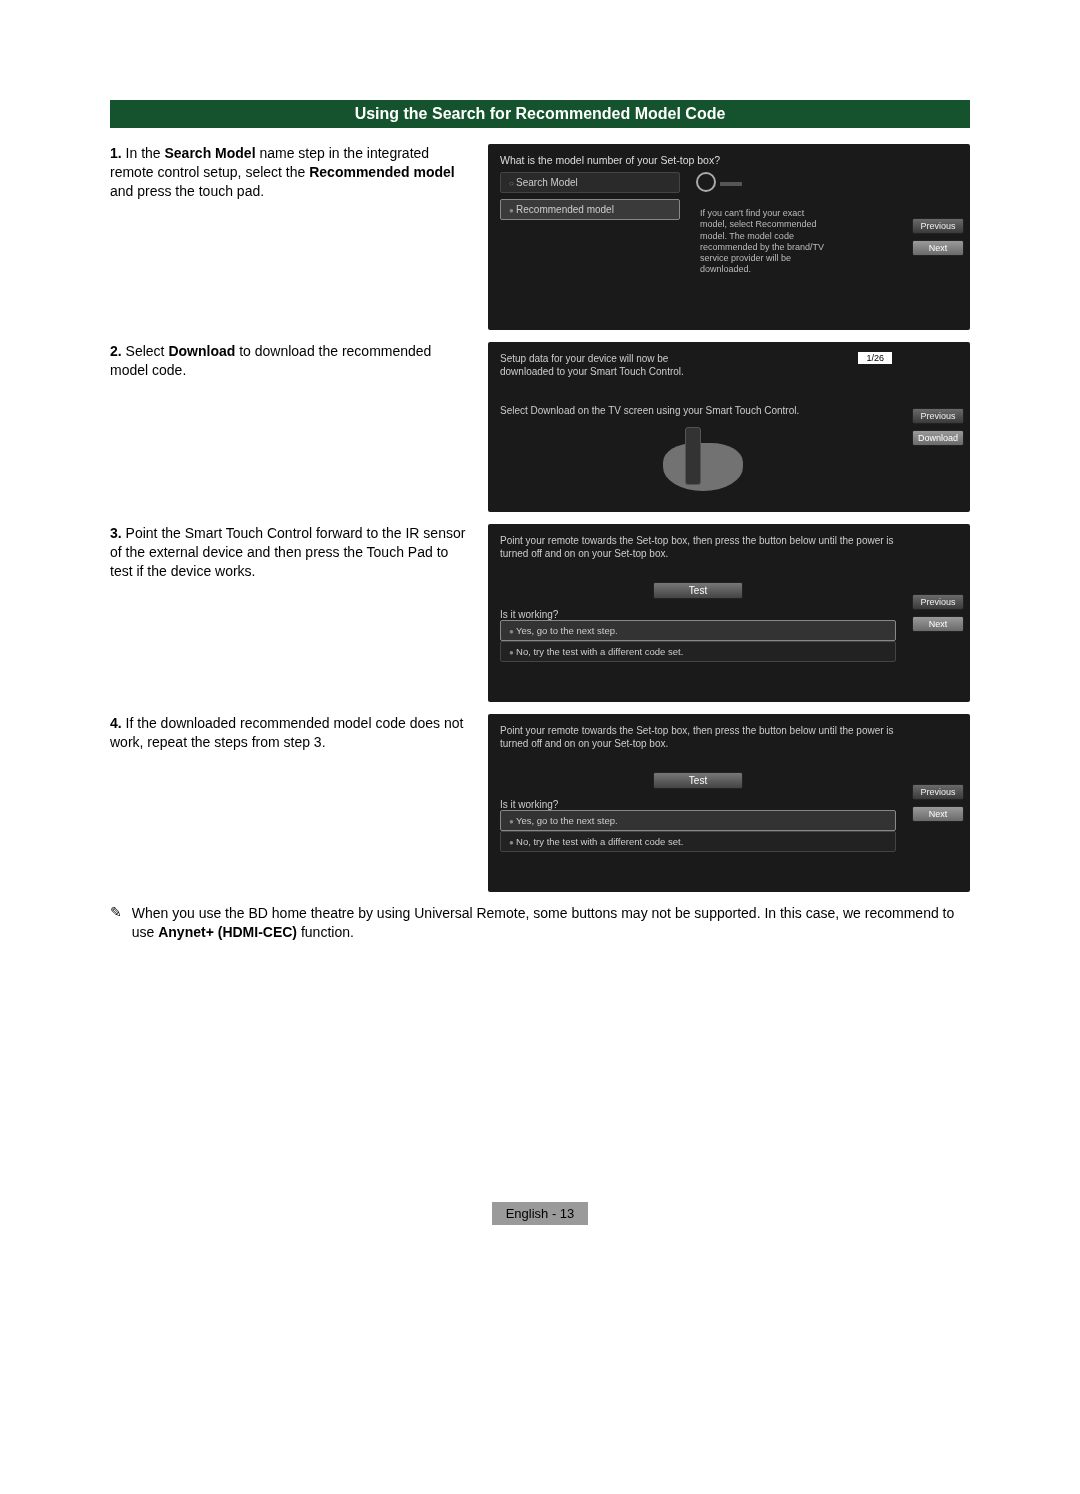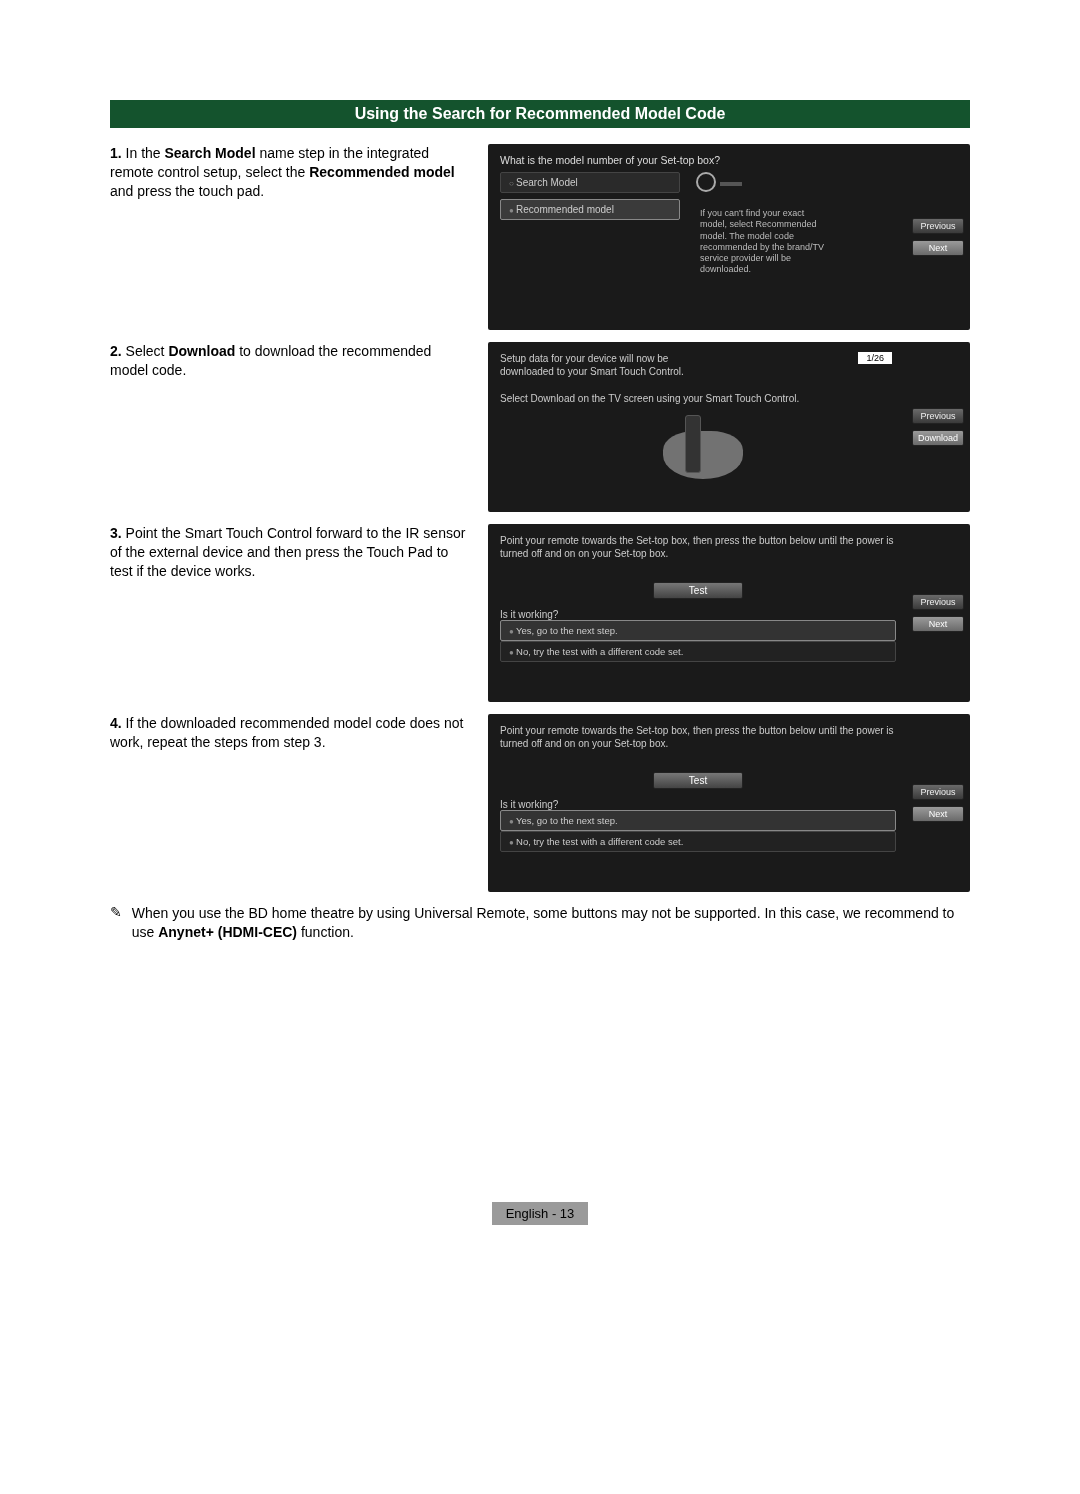--- a/index.html
+++ b/index.html
@@ -71,21 +71,21 @@
 
   <div class="row">
     <div class="lcol">
       <span class="num">2.</span>
       <span>Select </span><b>Download</b><span> to download the recommended model code.</span>
     </div>
     <div class="screen s2">
       <div class="screen-main">
         <div class="pill">1/26</div>
         <div class="instr" style="width:220px">Setup data for your device will now be downloaded to your Smart Touch Control.</div>
-        <div class="instr" style="margin-top:14px">Select Download on the TV screen using your Smart Touch Control.</div>
+        <div class="instr" style="margin-top:26px">Select Download on the TV screen using your Smart Touch Control.</div>
         <div class="hand">
           <div class="palm"></div>
             <div class="remote"></div>
         </div>
       </div>
       <div class="screen-side">
         <div class="sbtn">Previous</div>
         <div class="sbtn hi">Download</div>
       </div>
     </div>

